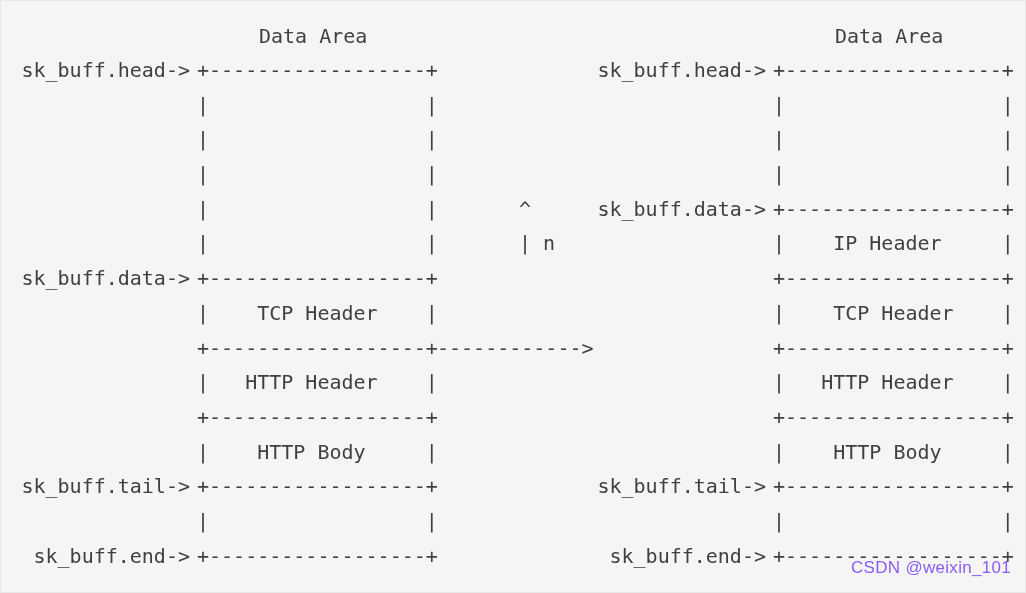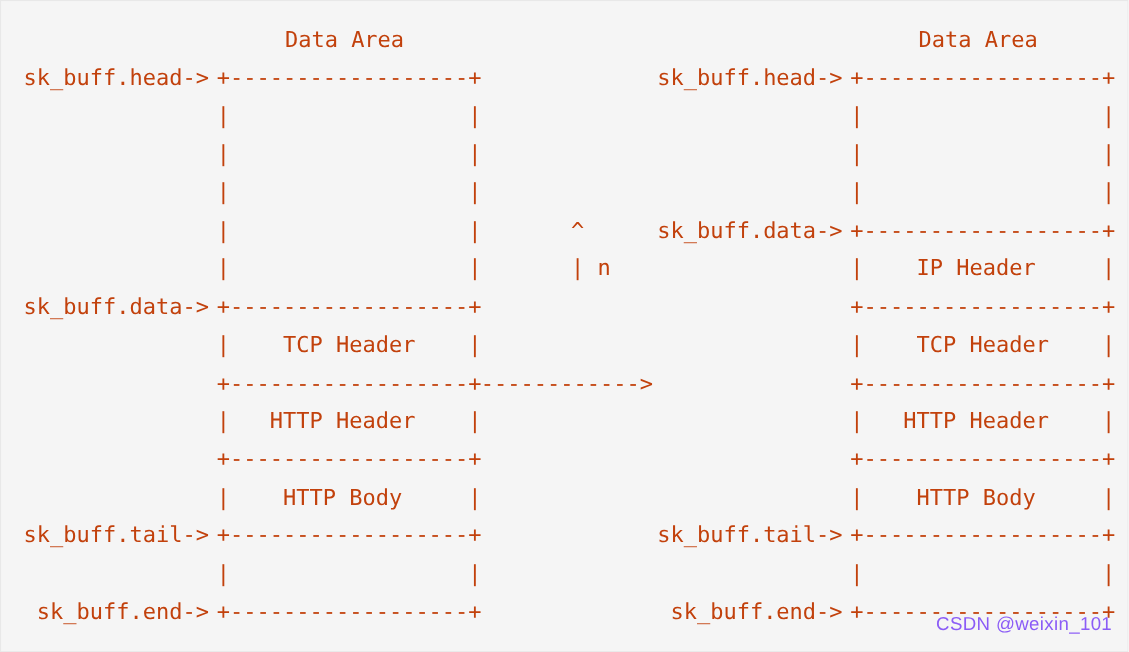--- a/index.html
+++ b/index.html
@@ -35,21 +35,21 @@
     letter-spacing: 0px;
     border-radius: 19px;
   }
   .row {
     position: absolute;
     white-space: pre;
     height: 34.7px;
     line-height: 34.7px;
     font-family: "DejaVu Sans Mono", "Liberation Mono", monospace;
     font-size: 20px;
-    color: #c2410c;
+    color: #404040;
   }
 
   .title-left  { position:absolute; left: 258px; top: 18px; }
   .title-right { position:absolute; left: 834px; top: 18px; }
 
   .watermark {
     position: absolute;
     right: 14px;
     bottom: 6px;
     font-family: Liberation Sans, sans-serif;

